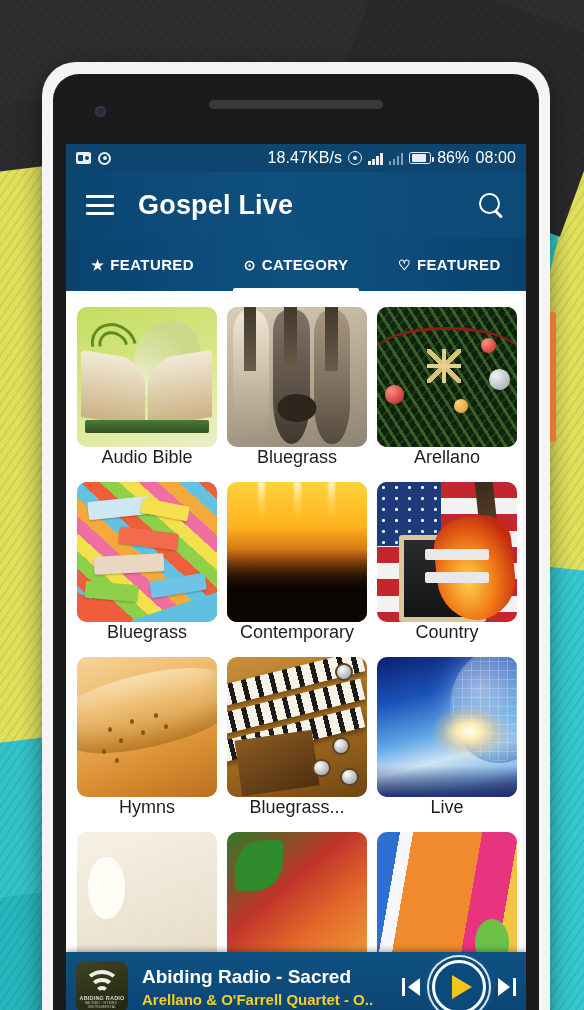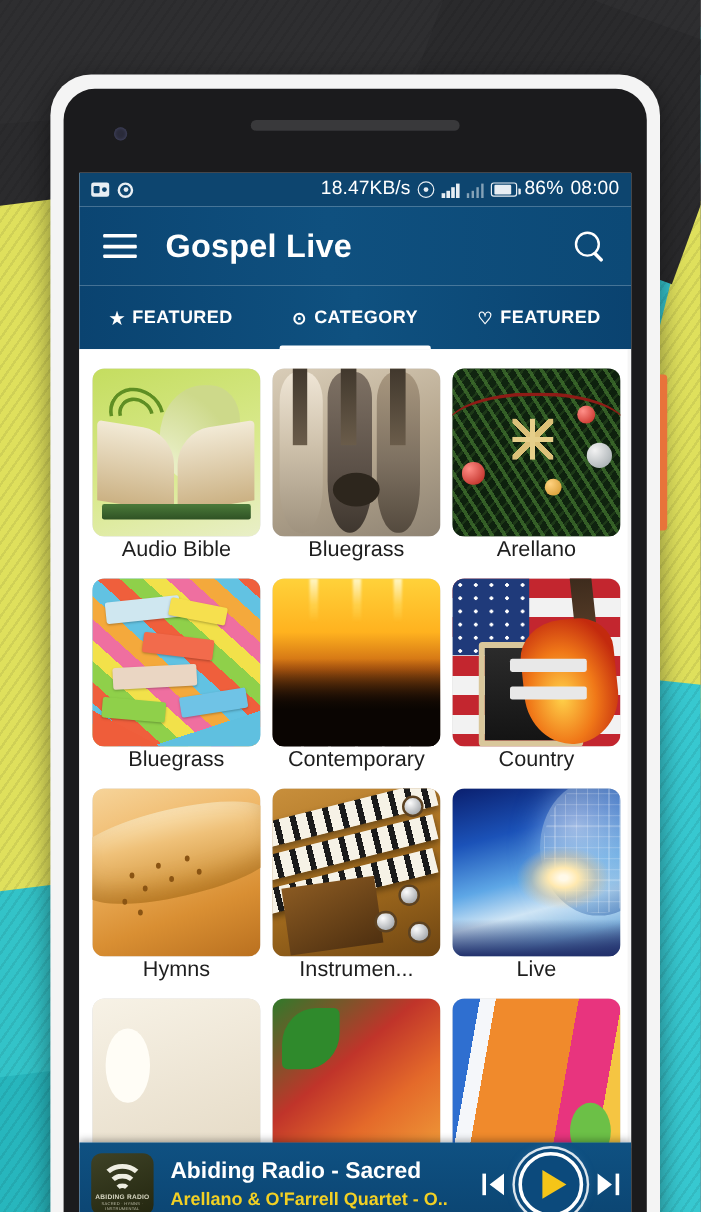--- a/index.html
+++ b/index.html
@@ -775,21 +775,21 @@
                   <div class="kb kb1"></div>
                     <div class="kb kb2"></div>
                     <div class="kb kb3"></div>
                   <div class="woodbox"></div>
                   <div class="knob k1"></div>
                     <div class="knob k2"></div>
                   <div class="knob k3"></div>
                     <div class="knob k4"></div>
                 </div>
               </div>
-              <div class="cat-label">Instrumen...</div>
+              <div class="cat-label">Bluegrass...</div>
             </div>
 
             <div class="cat">
               <div class="cat-thumb">
                 <div class="art art-news">
                   <div class="globe"></div>
                     <div class="grid-lines"></div>
                   <div class="glow"></div>
                     <div class="shadow"></div>
                 </div>

